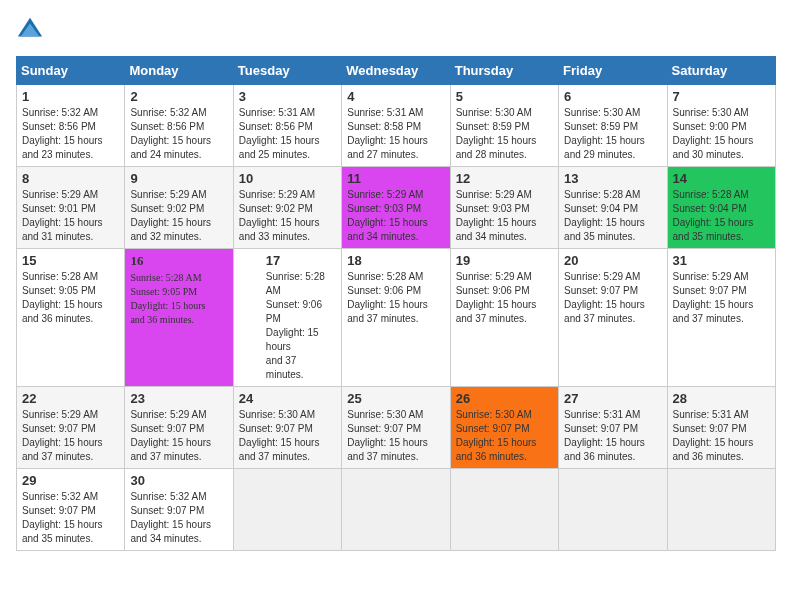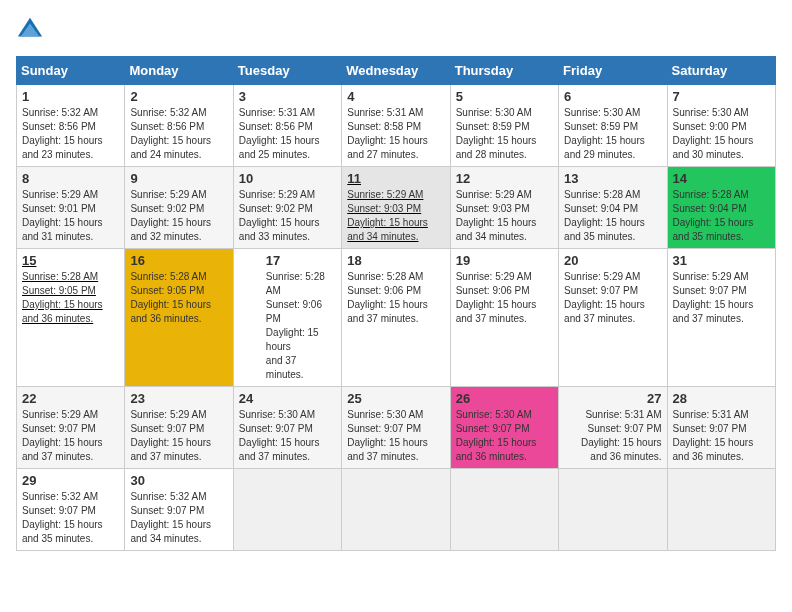--- a/index.html
+++ b/index.html
@@ -190,21 +190,21 @@
 Daylight: 15 hours
 and 32 minutes.</div>
         </td>
         <td style="background: rgb(245, 245, 245);">
           <span class="day-num">10</span>
           <div class="day-info" style="white-space: pre-line;">Sunrise: 5:29 AM
 Sunset: 9:02 PM
 Daylight: 15 hours
 and 33 minutes.</div>
         </td>
-        <td style="background: #e5e5e5; text-decoration: underline;">
+        <td style="background: #d946ef;">
           <span class="day-num">11</span>
           <div class="day-info" style="white-space: pre-line;">Sunrise: 5:29 AM
 Sunset: 9:03 PM
 Daylight: 15 hours
 and 34 minutes.</div>
         </td>
         <td style="background: rgb(245, 245, 245); margin-top: 13px;">
           <span class="day-num">12</span>
           <div class="day-info" style="white-space: pre-line;">Sunrise: 5:29 AM
 Sunset: 9:03 PM
@@ -220,28 +220,28 @@
         </td>
         <td style="background: #22c55e;">
           <span class="day-num">14</span>
           <div class="day-info" style="white-space: pre-line;">Sunrise: 5:28 AM
 Sunset: 9:04 PM
 Daylight: 15 hours
 and 35 minutes.</div>
         </td>
       </tr>
       <tr>
-        <td style="background: rgb(255, 255, 255); text-decoration: underline;">
+        <td style="background: rgb(255, 255, 255);">
           <span class="day-num">15</span>
           <div class="day-info" style="white-space: pre-line;">Sunrise: 5:28 AM
 Sunset: 9:05 PM
 Daylight: 15 hours
 and 36 minutes.</div>
         </td>
-        <td style="background: #eab308;">
+        <td style="background: #d946ef; font-family: Liberation Serif, serif;">
           <span class="day-num">16</span>
           <div class="day-info" style="white-space: pre-line;">Sunrise: 5:28 AM
 Sunset: 9:05 PM
 Daylight: 15 hours
 and 36 minutes.</div>
         </td>
         <td style="background: rgb(255, 255, 255); padding-left: 32px;">
           <span class="day-num">17</span>
           <div class="day-info" style="white-space: pre-line;">Sunrise: 5:28 AM
 Sunset: 9:06 PM
@@ -299,28 +299,28 @@
 Daylight: 15 hours
 and 37 minutes.</div>
         </td>
         <td style="background: rgb(245, 245, 245);">
           <span class="day-num">25</span>
           <div class="day-info" style="white-space: pre-line;">Sunrise: 5:30 AM
 Sunset: 9:07 PM
 Daylight: 15 hours
 and 37 minutes.</div>
         </td>
-        <td style="background: #ec4899; margin-left: 40px;">
+        <td style="background: #f97316; margin-left: 40px;">
           <span class="day-num">26</span>
           <div class="day-info" style="white-space: pre-line;">Sunrise: 5:30 AM
 Sunset: 9:07 PM
 Daylight: 15 hours
 and 36 minutes.</div>
         </td>
-        <td style="background: rgb(245, 245, 245); text-align: right;">
+        <td style="background: rgb(245, 245, 245);">
           <span class="day-num">27</span>
           <div class="day-info" style="white-space: pre-line;">Sunrise: 5:31 AM
 Sunset: 9:07 PM
 Daylight: 15 hours
 and 36 minutes.</div>
         </td>
         <td style="background: rgb(245, 245, 245);">
           <span class="day-num">28</span>
           <div class="day-info" style="white-space: pre-line;">Sunrise: 5:31 AM
 Sunset: 9:07 PM

